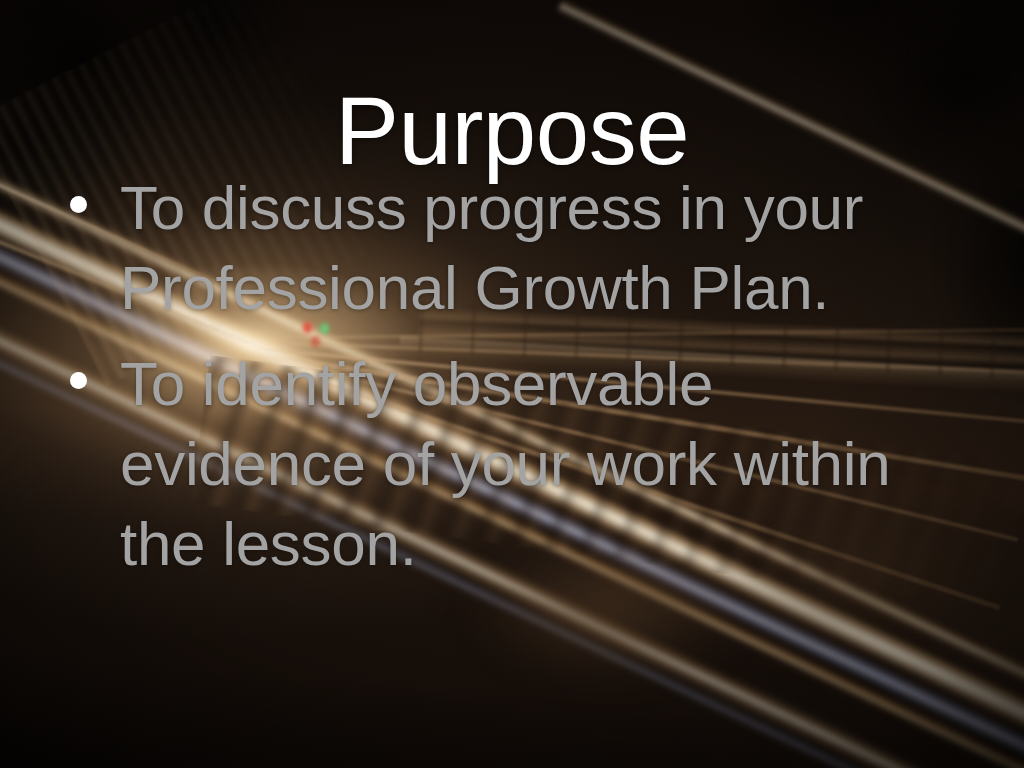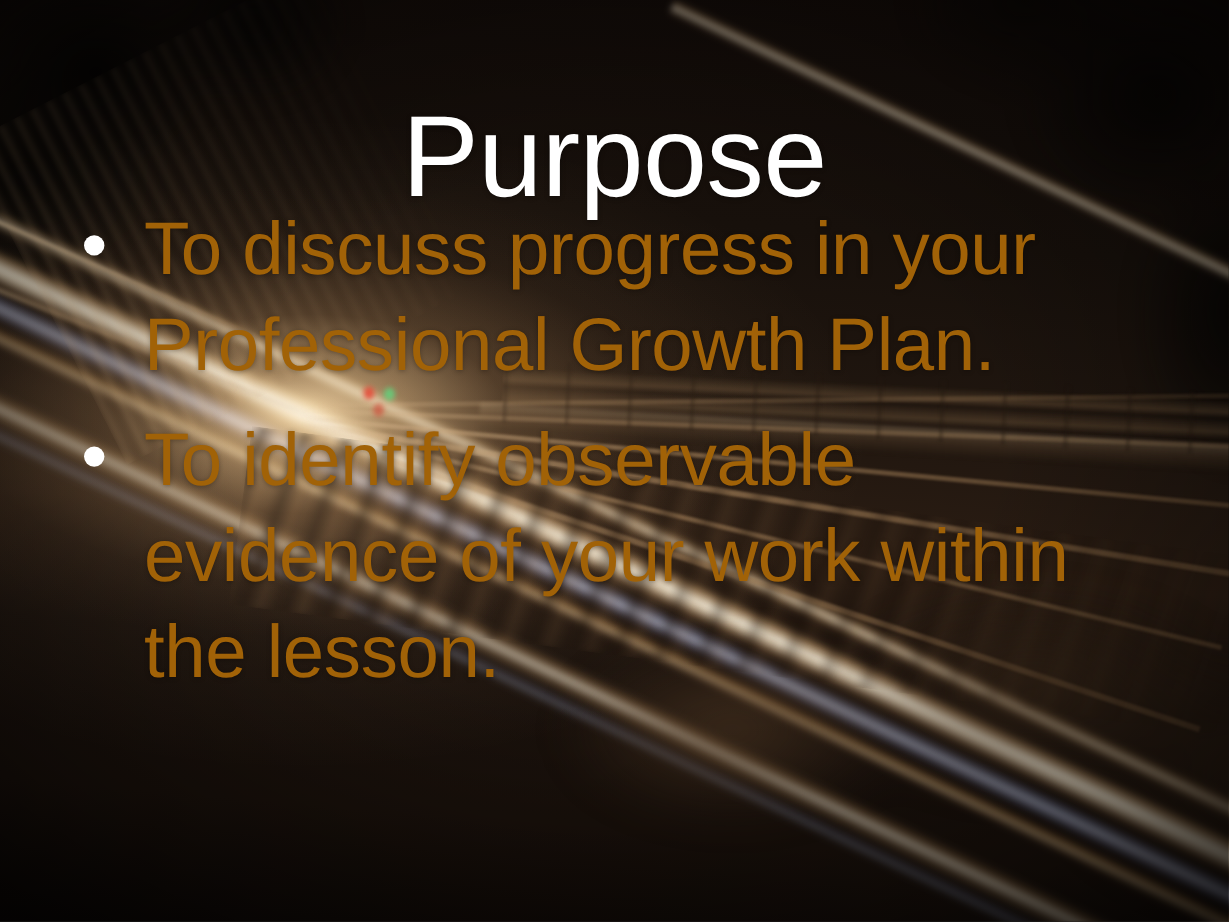--- a/index.html
+++ b/index.html
@@ -372,21 +372,21 @@
     list-style: none;
   }
 
   .bullet-item {
     position: relative;
     padding-left: 62px;
     font-size: 62px;
     line-height: 80px;
     font-weight: 400;
     letter-spacing: -0.3px;
-    color: #a16207;
+    color: #a3a3a3;
     text-shadow: 0 1px 4px rgba(0,0,0,0.30);
     margin-bottom: 16px;
     max-width: 800px;
   }
   .bullet-item:last-child { margin-bottom: 0; }
 
   .bullet-dot {
     position: absolute;
     left: 12px;
     top: 28px;

